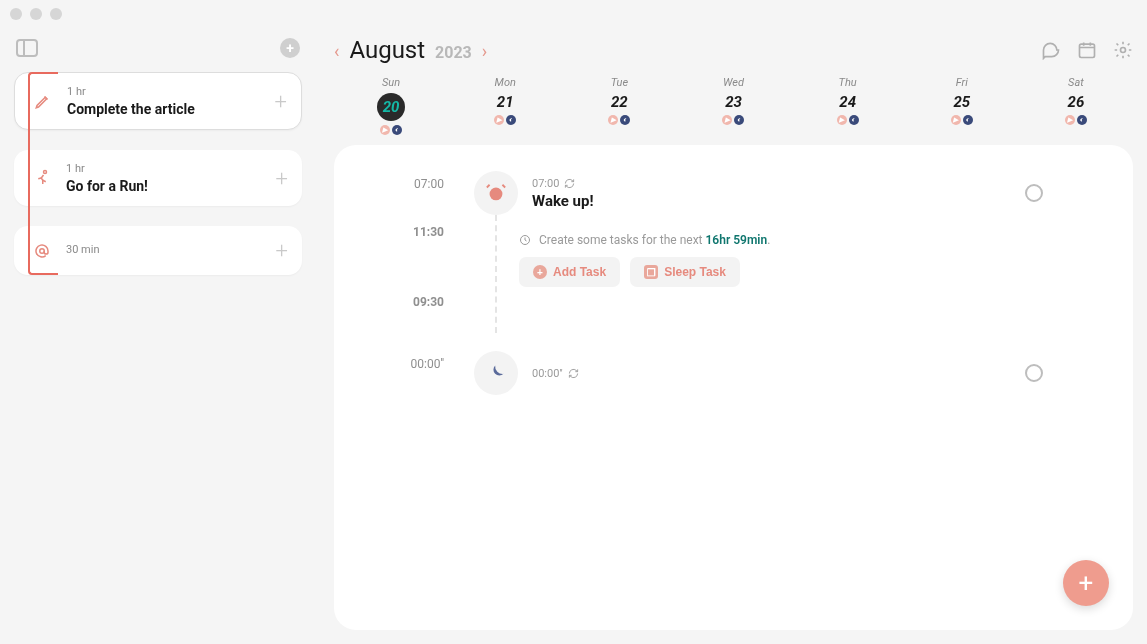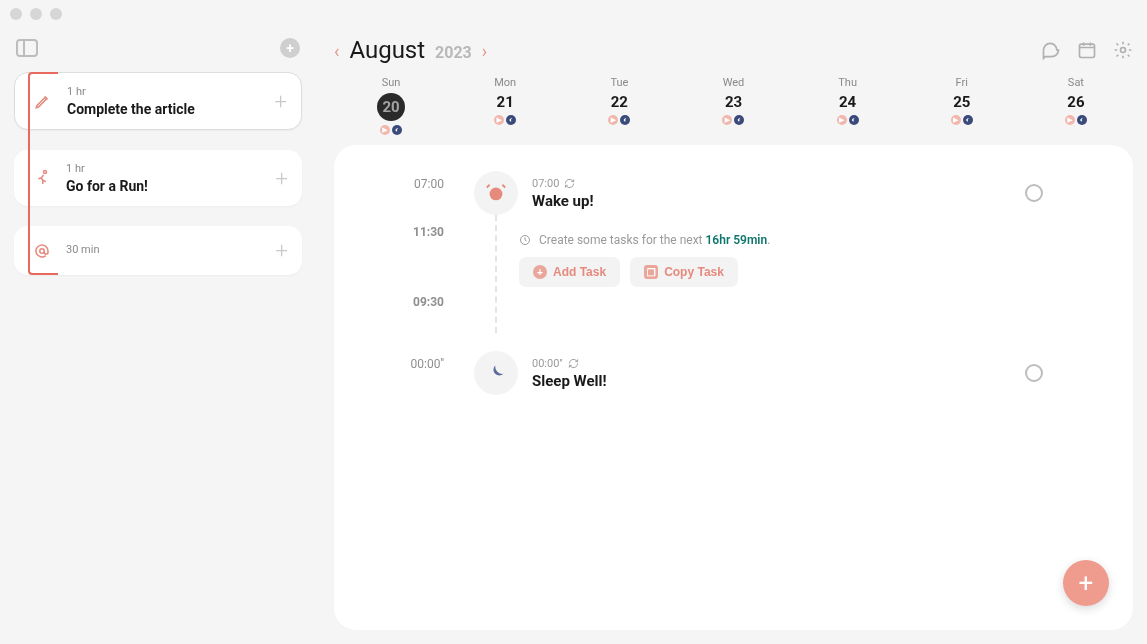--- a/index.html
+++ b/index.html
@@ -166,33 +166,34 @@
     justify-content: space-between;
     margin-bottom: 10px;
   }
   .day-col {
     flex: 1;
     display: flex;
     flex-direction: column;
     align-items: center;
     gap: 4px;
     cursor: pointer;
+    font-style: italic;
   }
   .day-name {
     font-size: 11px;
     color: #8a8a8a;
   }
   .day-num {
     font-size: 15px;
     font-weight: 700;
     color: #1a1a1a;
   }
   .day-num.selected {
     background: #2a2a2a;
-    color: #a3a3a3;
+    color: #14b8a6;
     width: 28px; height: 28px;
     border-radius: 50%;
     display: flex; align-items: center; justify-content: center;
   }
   .day-dots {
     display: flex;
     gap: 2px;
   }
   .dot-pink {
     width: 10px; height: 10px; border-radius: 50%;
@@ -531,21 +532,21 @@
               <span>Create some tasks for the next </span><span class="highlight">16hr 59min</span><span>.</span>
             </span>
           </div>
           <div class="gap-buttons">
             <button class="gap-btn">
               <span class="bicon">+</span>
               <span>Add Task</span>
             </button>
             <button class="gap-btn">
               <span class="bicon copy">❐</span>
-              <span>Copy Task</span>
+              <span>Sleep Task</span>
             </button>
           </div>
         </div>
         <div class="time-row slot-row" style="min-height:26px;margin-top:-6px;">
           <div class="time-label">09:30</div>
         </div>
 
         <div class="time-row" style="margin-top:30px;">
           <div class="time-label">00:00''</div>
           <div class="event-block">
@@ -554,21 +555,20 @@
                   <path d="M21 13A9 9 0 0 1 11 3a7 7 0 1 0 10 10z"></path>
                 </svg>
             </div>
             <div class="event-body">
               <div class="event-meta">
                 <span>00:00''</span>
                 <svg width="11" height="11" viewBox="0 0 24 24" fill="none" stroke="currentColor" stroke-width="2">
                     <path d="M3 12a9 9 0 0 1 15-6.7L21 8M21 3v5h-5M21 12a9 9 0 0 1-15 6.7L3 16M3 21v-5h5"></path>
                   </svg>
               </div>
-              <div class="event-title">Sleep Well!</div>
             </div>
             <div class="event-check"></div>
           </div>
         </div>
       </div>
 
       <div class="fab">+</div>
     </div>
   </div>
 </div>

